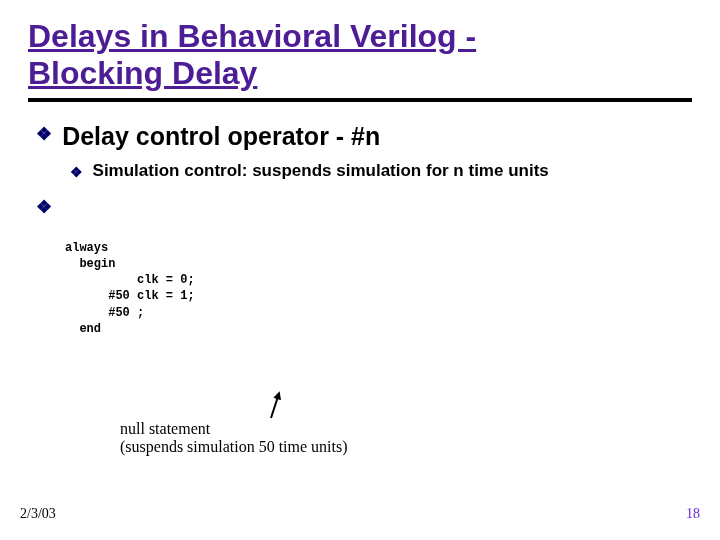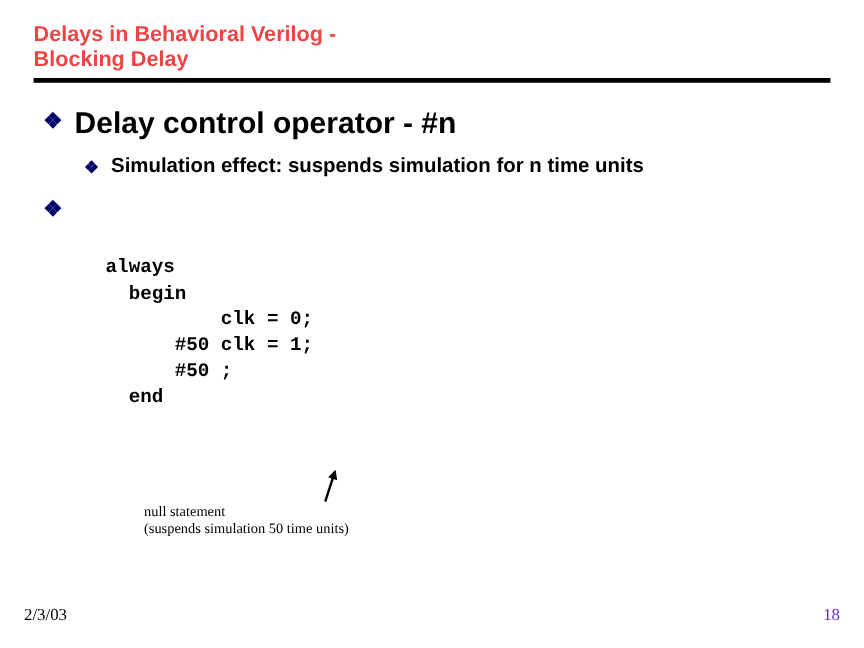--- a/index.html
+++ b/index.html
@@ -9,25 +9,26 @@
     background: #fff;
     font-family: Arial, Helvetica, sans-serif;
     color: #000;
     position: relative;
     overflow: hidden;
   }
   .slide {
     padding: 18px 28px 0 28px;
   }
   .title {
-    font-size: 18px;
+    font-size: 32px;
     font-weight: bold;
     line-height: 1.15;
-    color: #ef4444;
+    color: #4c1d95;
     margin-bottom: 6px;
+    text-decoration: underline;
   }
   .rule {
     border: none;
     border-top: 4px solid #000;
     margin: 0 0 20px 0;
   }
   .bullet-l1 {
     display: flex;
     align-items: flex-start;
     margin: 10px 0 8px 8px;
@@ -57,24 +58,24 @@
     margin-right: 10px;
     margin-top: 4px;
     font-weight: bold;
   }
   .bullet-l2 .text {
     font-size: 17px;
     font-weight: bold;
   }
   .code {
     font-family: "Courier New", monospace;
-    font-size: 16px;
+    font-size: 12px;
     font-weight: bold;
     line-height: 1.35;
-    margin-left: 60px;
+    margin-left: 37px;
     white-space: pre;
   }
   .annotation-wrap {
     position: absolute;
     left: 120px;
     top: 420px;
   }
   .arrow {
     position: absolute;
     left: 150px;
@@ -90,21 +91,21 @@
     position: absolute;
     top: -2px;
     left: -3px;
     width: 0; height: 0;
     border-left: 4px solid transparent;
     border-right: 4px solid transparent;
     border-bottom: 8px solid #000;
   }
   .annotation {
     font-family: "Times New Roman", Times, serif;
-    font-size: 12px;
+    font-size: 16px;
     line-height: 1.15;
     text-align: left;
   }
   .footer {
     position: absolute;
     bottom: 18px;
     left: 0;
     width: 100%;
     padding: 0 20px;
     display: flex;
@@ -126,21 +127,21 @@
   </h1>
   <hr class="rule">
 
   <div class="bullet-l1">
     <span class="marker">❖</span>
     <span class="text">Delay control operator - #n</span>
   </div>
 
   <div class="bullet-l2">
     <span class="marker">❖</span>
-    <span class="text">Simulation effect: suspends simulation for n time units</span>
+    <span class="text">Simulation control: suspends simulation for n time units</span>
   </div>
 
   <div class="bullet-l1">
     <span class="marker">❖</span>
   </div>
 
   <div class="code">
 <span>always</span>
 <span>  begin</span>
 <span>          clk = 0;</span>

